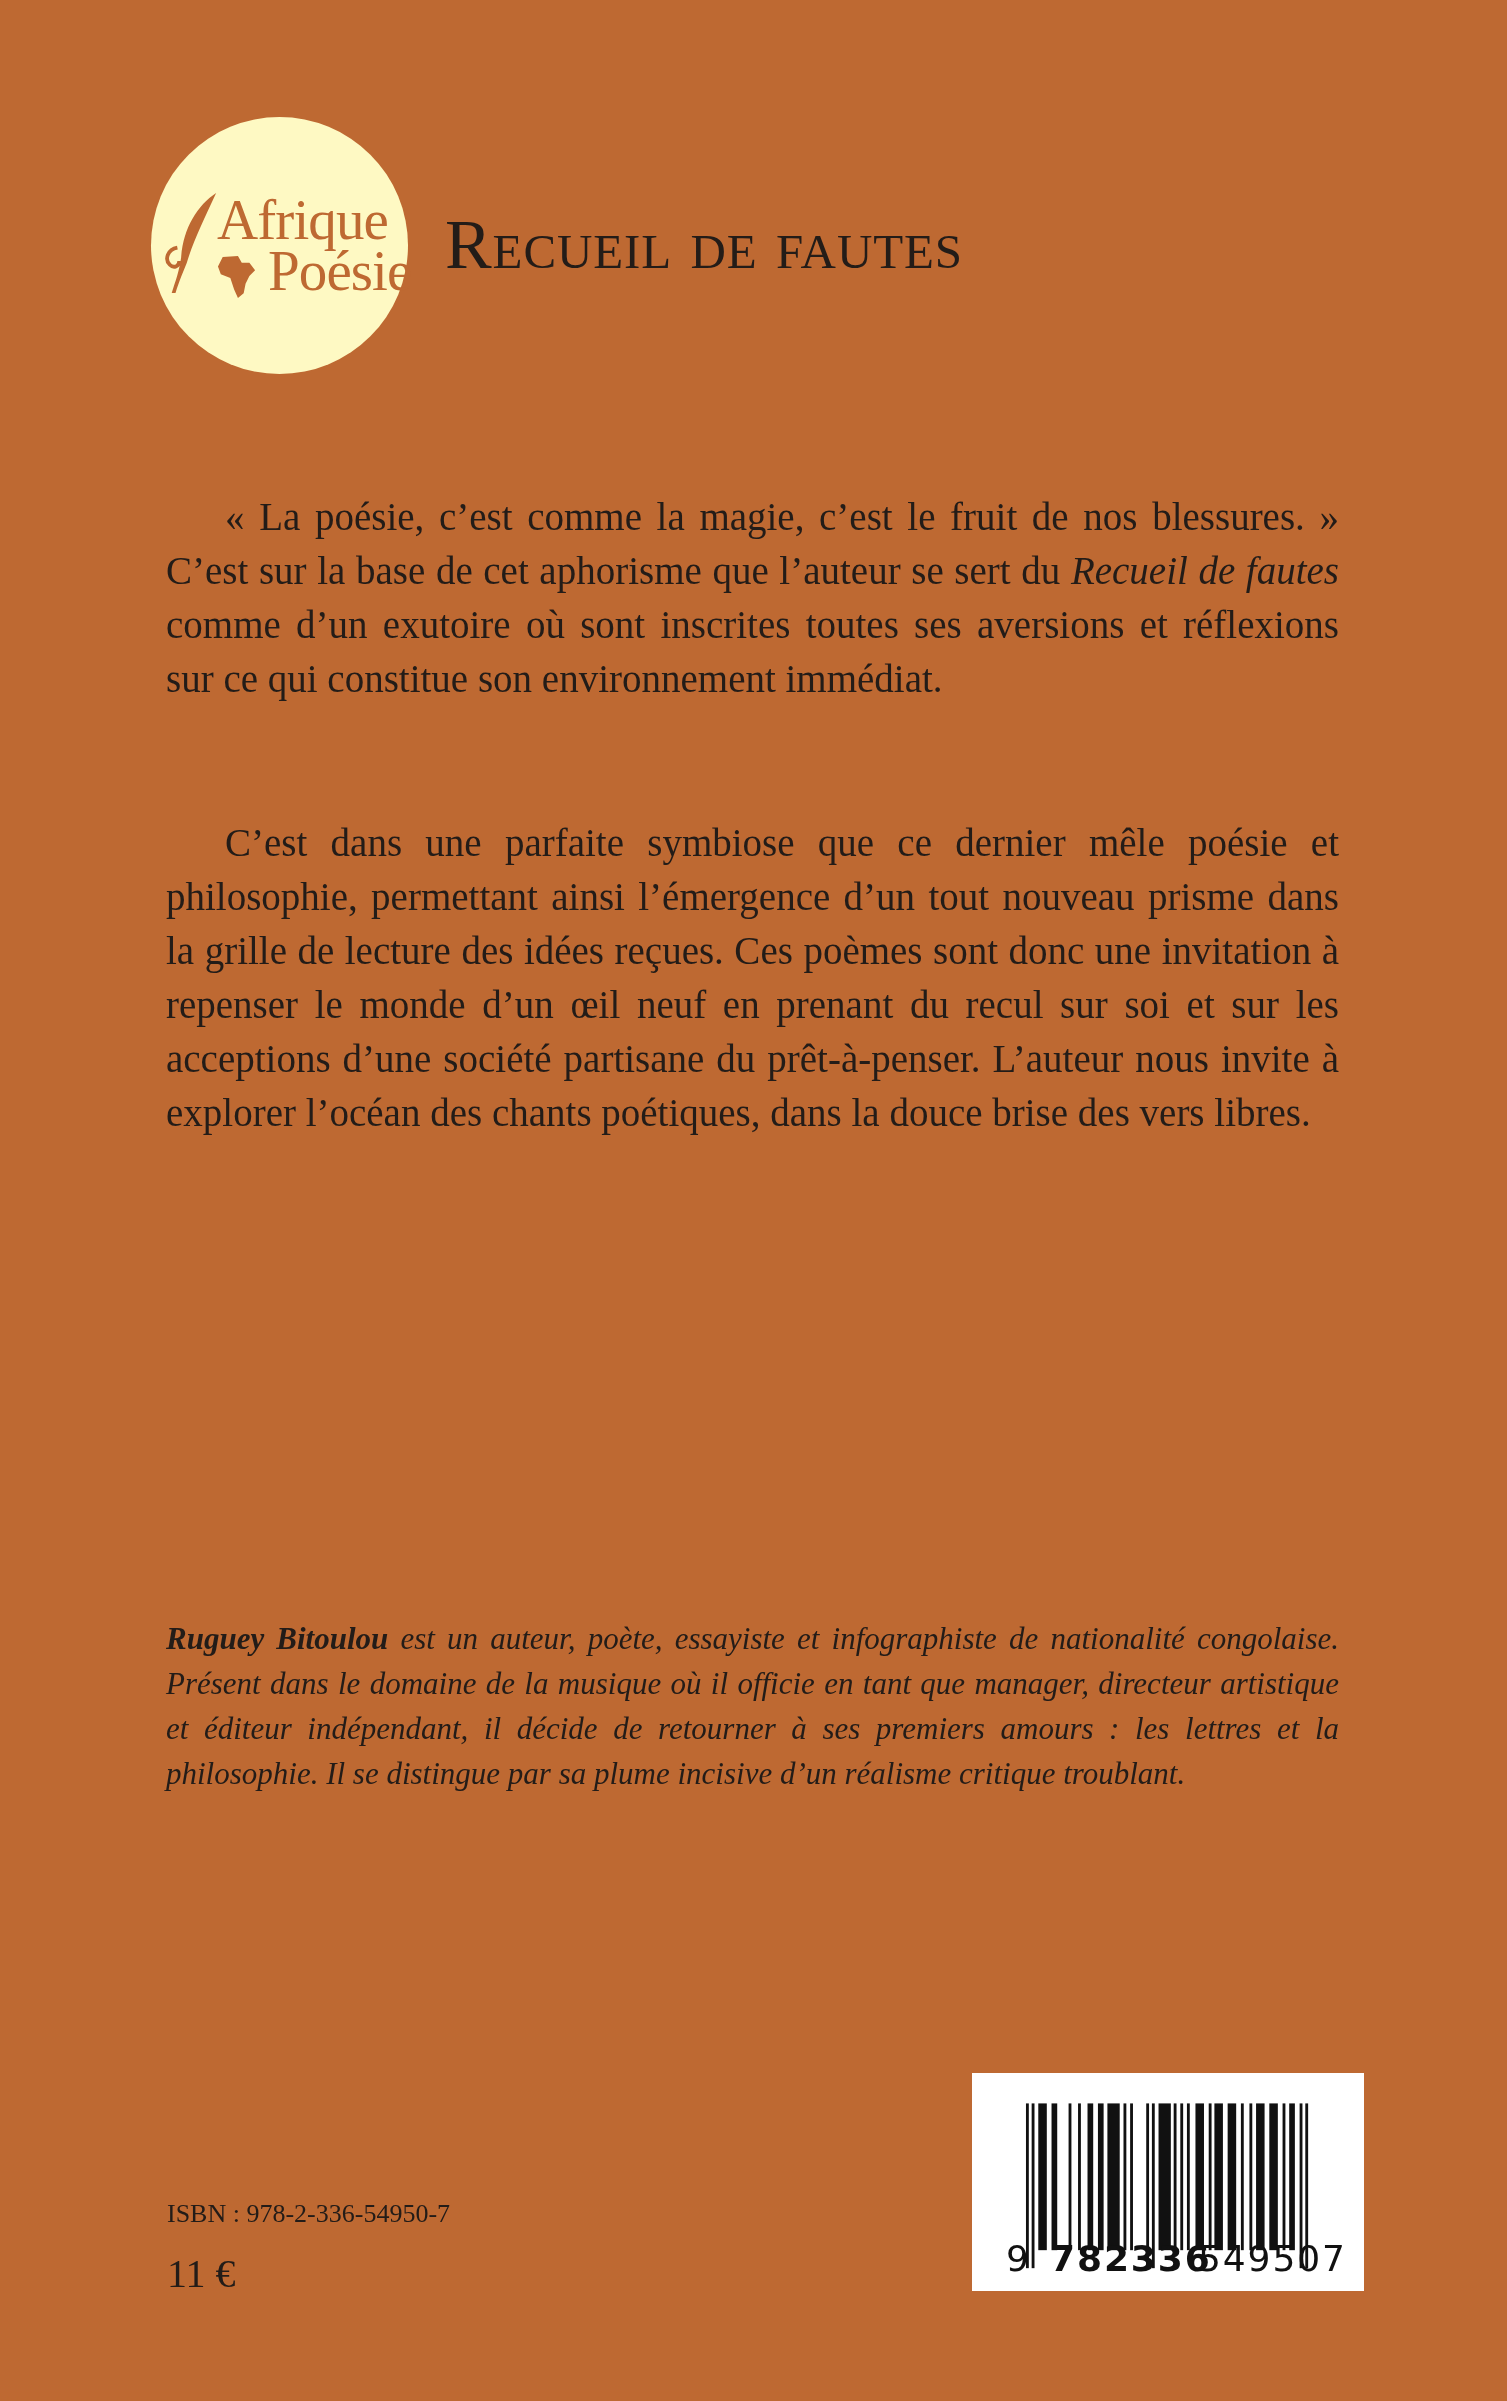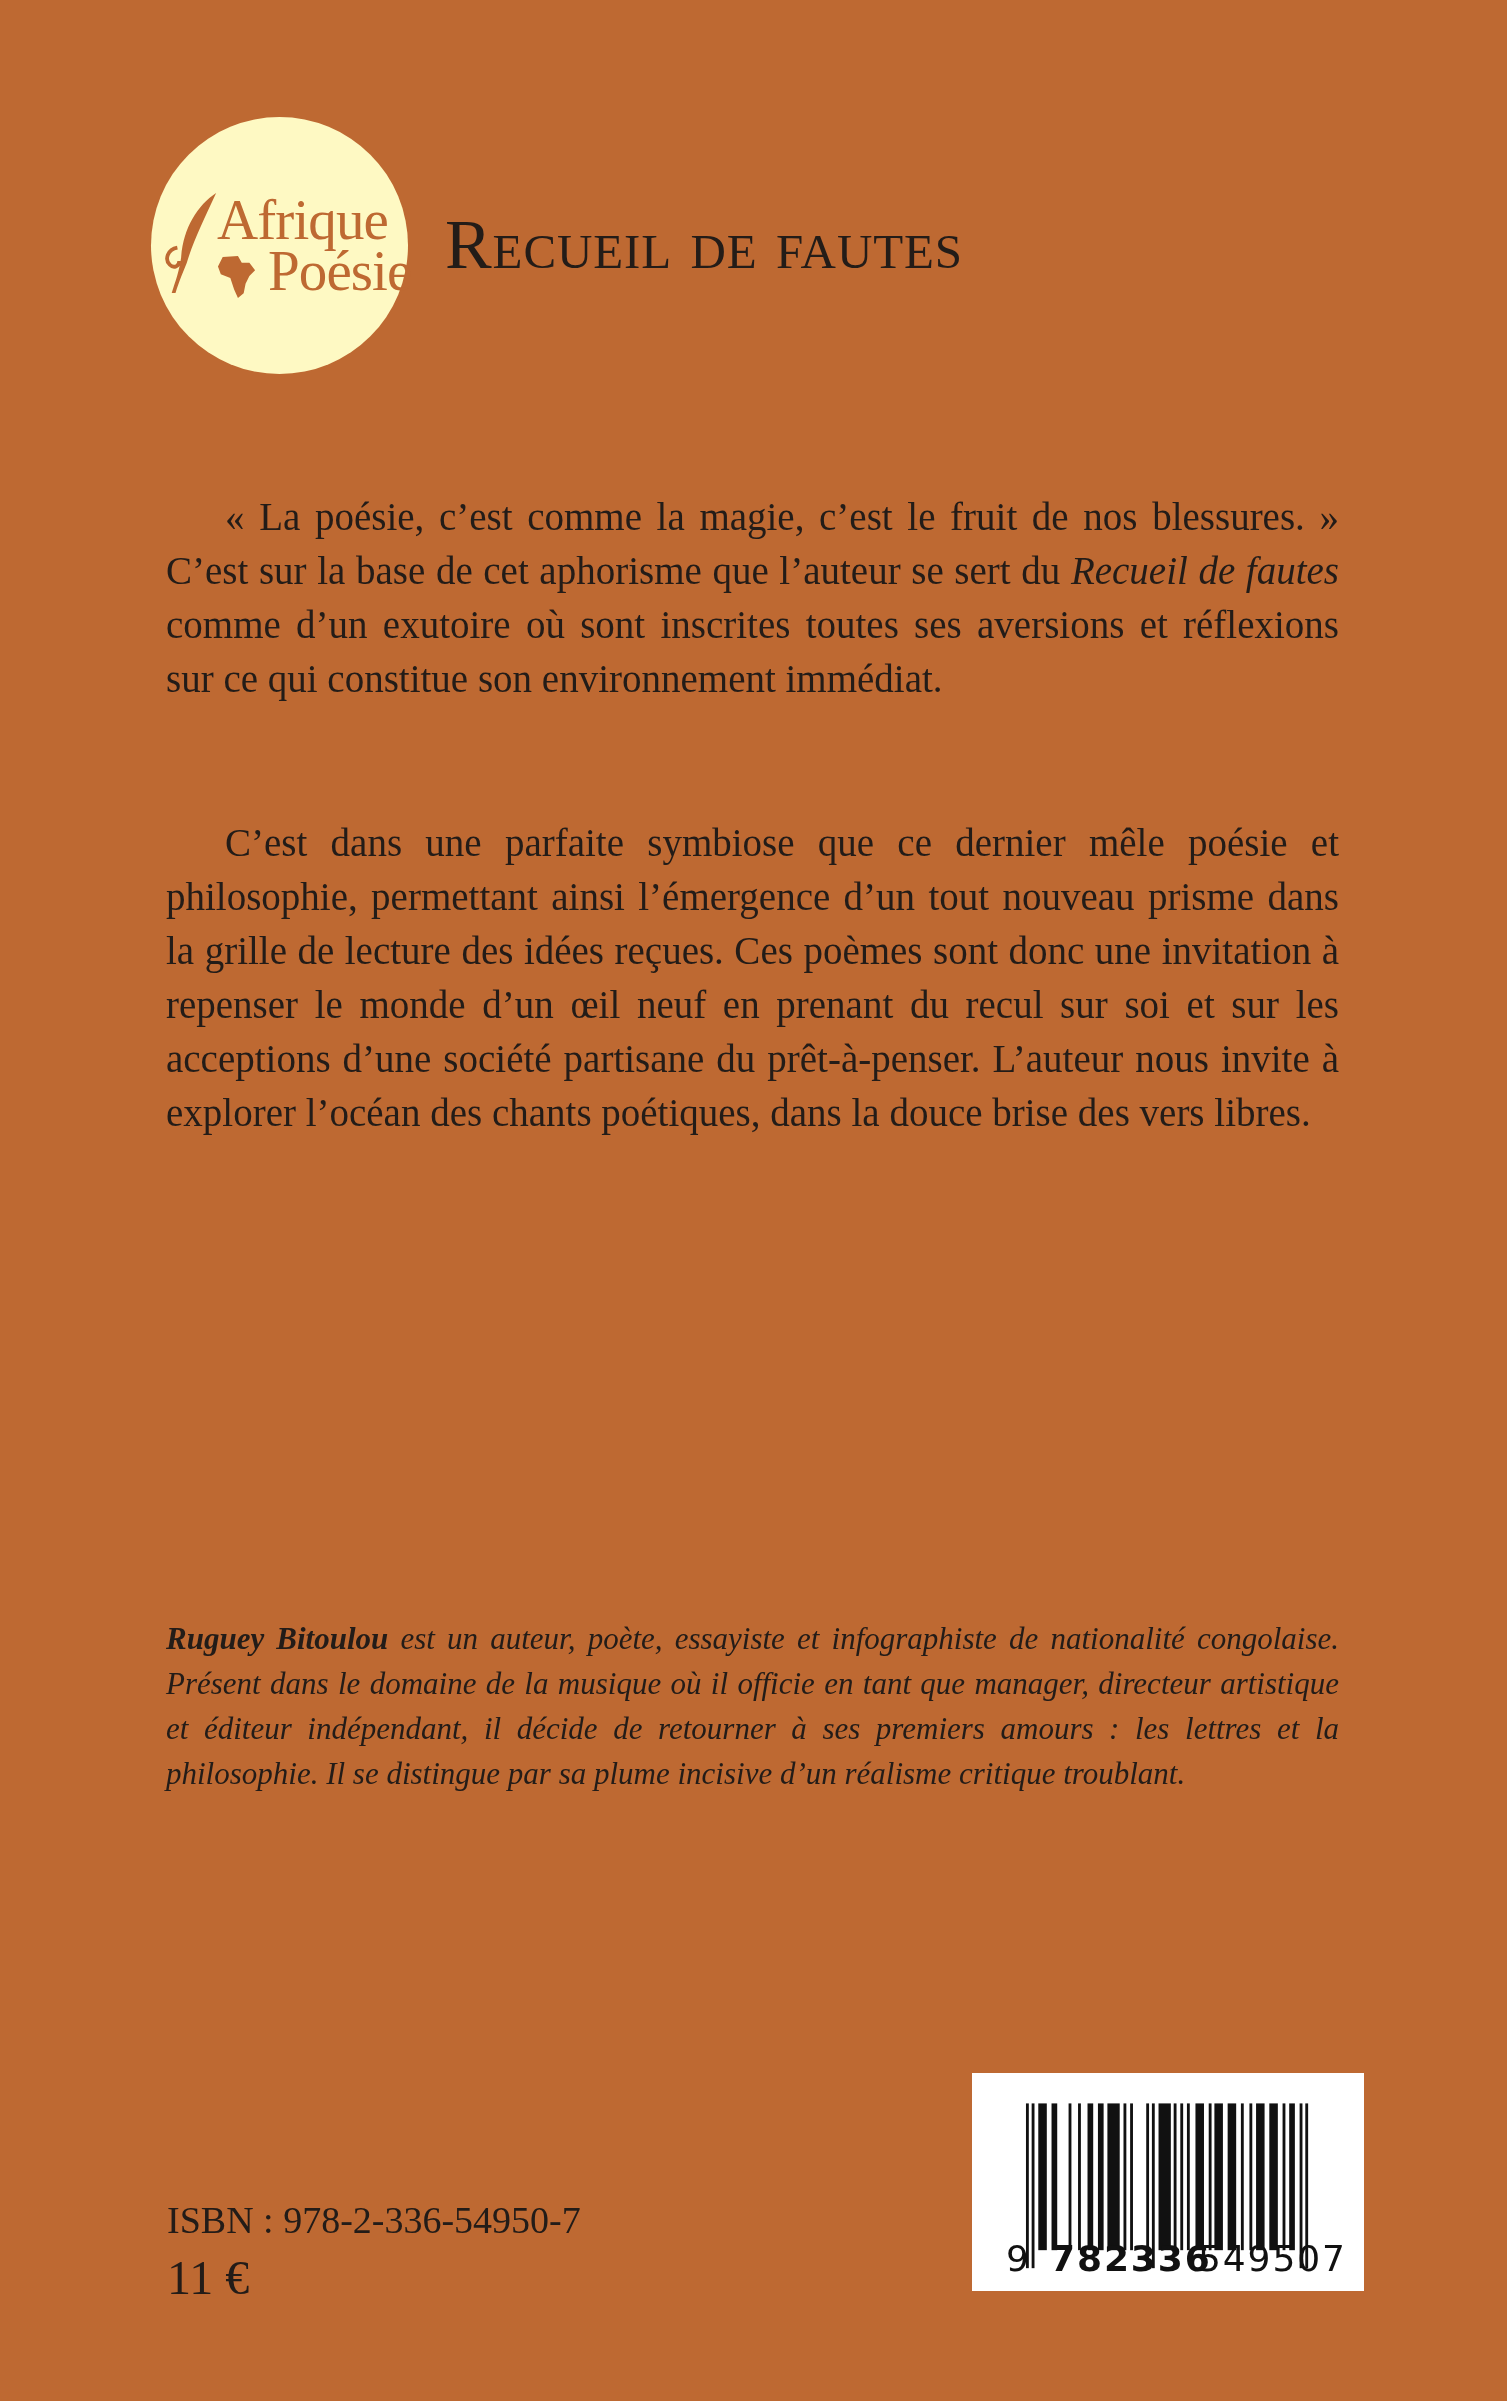--- a/index.html
+++ b/index.html
@@ -46,25 +46,25 @@
 
     .bio {
       position: absolute; left: 166px; top: 1616px; width: 1173px;
       font-size: 31px; line-height: 45px; text-align: justify;
       font-style: italic; font-family: "Liberation Serif", serif;
     }
     .bio b { font-weight: bold; }
 
     .isbn {
       position: absolute; left: 167px; top: 2201px;
-      font-size: 38px; line-height: 1;
+      font-size: 26px; line-height: 1;
     }
     .price {
       position: absolute; left: 167px; top: 2254px;
-      font-size: 48px; line-height: 1;
+      font-size: 40px; line-height: 1;
     }
 
     .barcode-box {
       position: absolute; left: 972px; top: 2073px;
       width: 392px; height: 218px; background: #FFFFFF;
     }
     .barcode-svg { position: absolute; left: 0; top: 0; }
     .barcode-digits {
       position: absolute; font-family: "DejaVu Sans", sans-serif;
       font-size: 36px; color: #111; line-height: 1;

